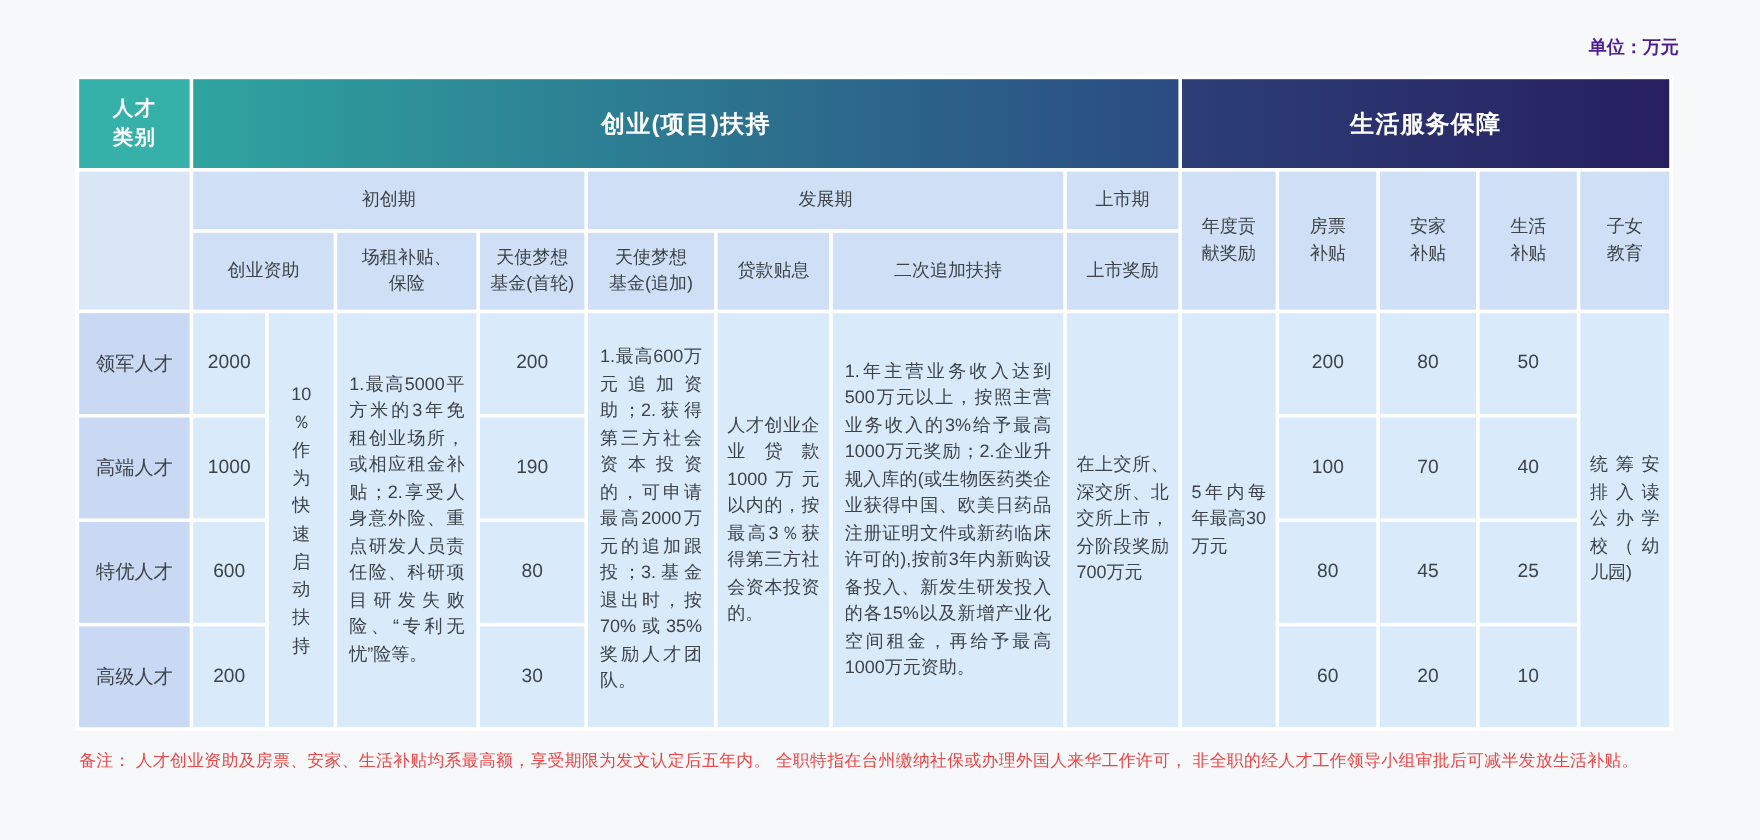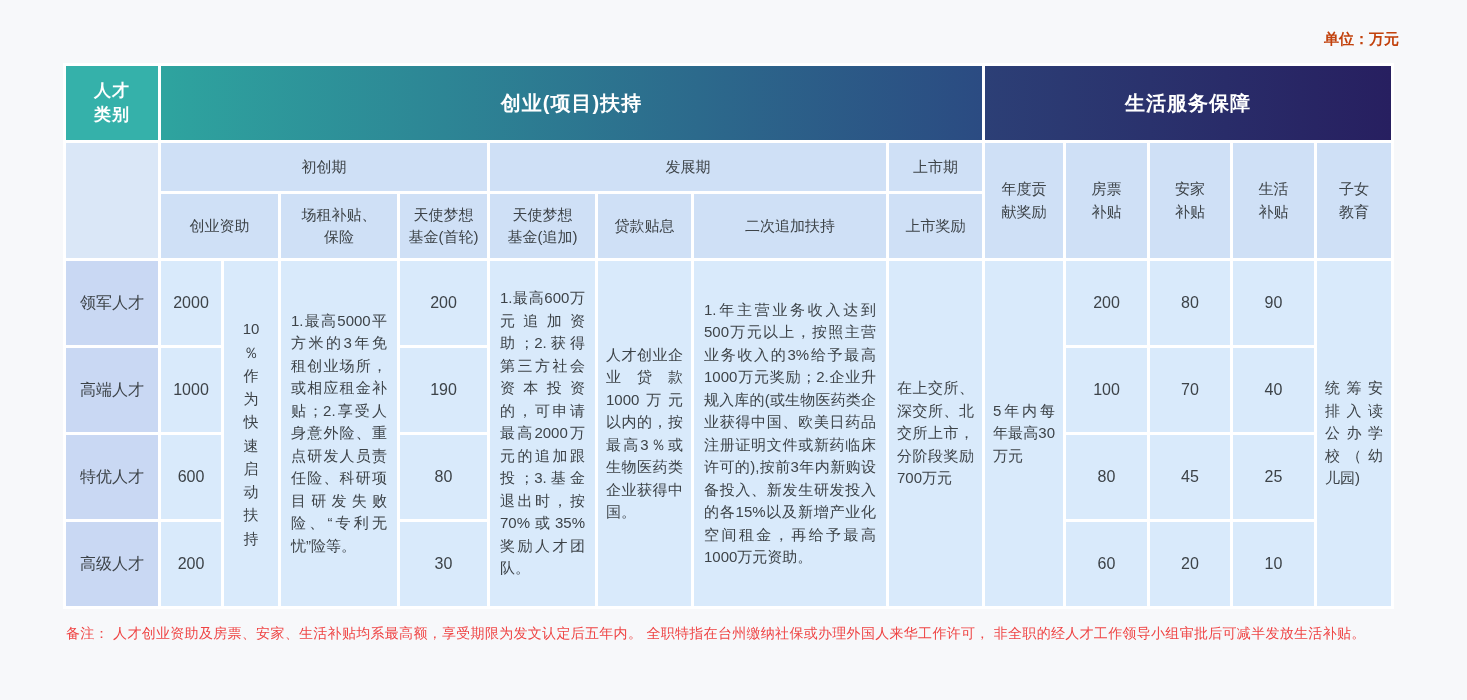--- a/index.html
+++ b/index.html
@@ -4,21 +4,21 @@
 <style>
   html,body { margin:0; padding:0; }
   .page {
     width:1467px; height:700px; box-sizing:border-box;
     background: var(--page-bg, #f7f8fa);
     font-family: "Liberation Sans", "DejaVu Sans", sans-serif;
     overflow:hidden;
   }
   .unit-label {
     text-align:right; padding:30px 68px 14px 0;
-    font-size:15px; font-weight:bold; color:#c2410c;
+    font-size:15px; font-weight:bold; color:#4c1d95;
   }
   table.tbl {
     border-collapse:separate; border-spacing:3px;
     table-layout:fixed; margin-left:63px;
     background:#ffffff;
   }
   td {
     text-align:center; vertical-align:middle;
     color: var(--text, #3d4348);
     overflow:hidden;
@@ -120,27 +120,27 @@
 为
 快
 速
 启
 动
 扶
 持</td>
       <td class="txt" rowspan="4">1.最高5000平方米的3年免租创业场所，或相应租金补贴；2.享受人身意外险、重点研发人员责任险、科研项目研发失败险、“专利无忧”险等。</td>
       <td class="dat">200</td>
       <td class="txt" rowspan="4">1.最高600万元追加资助；2.获得第三方社会资本投资的，可申请最高2000万元的追加跟投；3.基金退出时，按70%或35%奖励人才团队。</td>
-      <td class="txt txt-narrow" rowspan="4">人才创业企业贷款1000万元以内的，按最高3％或生物医药类企业获得中国。</td>
+      <td class="txt txt-narrow" rowspan="4">人才创业企业贷款1000万元以内的，按最高3％获得第三方社会资本投资的。</td>
       <td class="txt" rowspan="4">1.年主营业务收入达到500万元以上，按照主营业务收入的3%给予最高1000万元奖励；2.企业升规入库的(或生物医药类企业获得中国、欧美日药品注册证明文件或新药临床许可的),按前3年内新购设备投入、新发生研发投入的各15%以及新增产业化空间租金，再给予最高1000万元资助。</td>
       <td class="txt txt-narrow" rowspan="4">在上交所、深交所、北交所上市，分阶段奖励700万元</td>
       <td class="txt txt-narrow" rowspan="4">5年内每年最高30万元</td>
       <td class="dat">200</td>
       <td class="dat">80</td>
-      <td class="dat">90</td>
+      <td class="dat">50</td>
       <td class="txt txt-narrow" rowspan="4">统筹安排入读公办学校（幼儿园)</td>
     </tr>
 
     <tr style="height:84px">
       <td class="lbl">高端人才</td>
       <td class="dat">1000</td>
       <td class="dat">190</td>
       <td class="dat">100</td>
       <td class="dat">70</td>
       <td class="dat">40</td>

